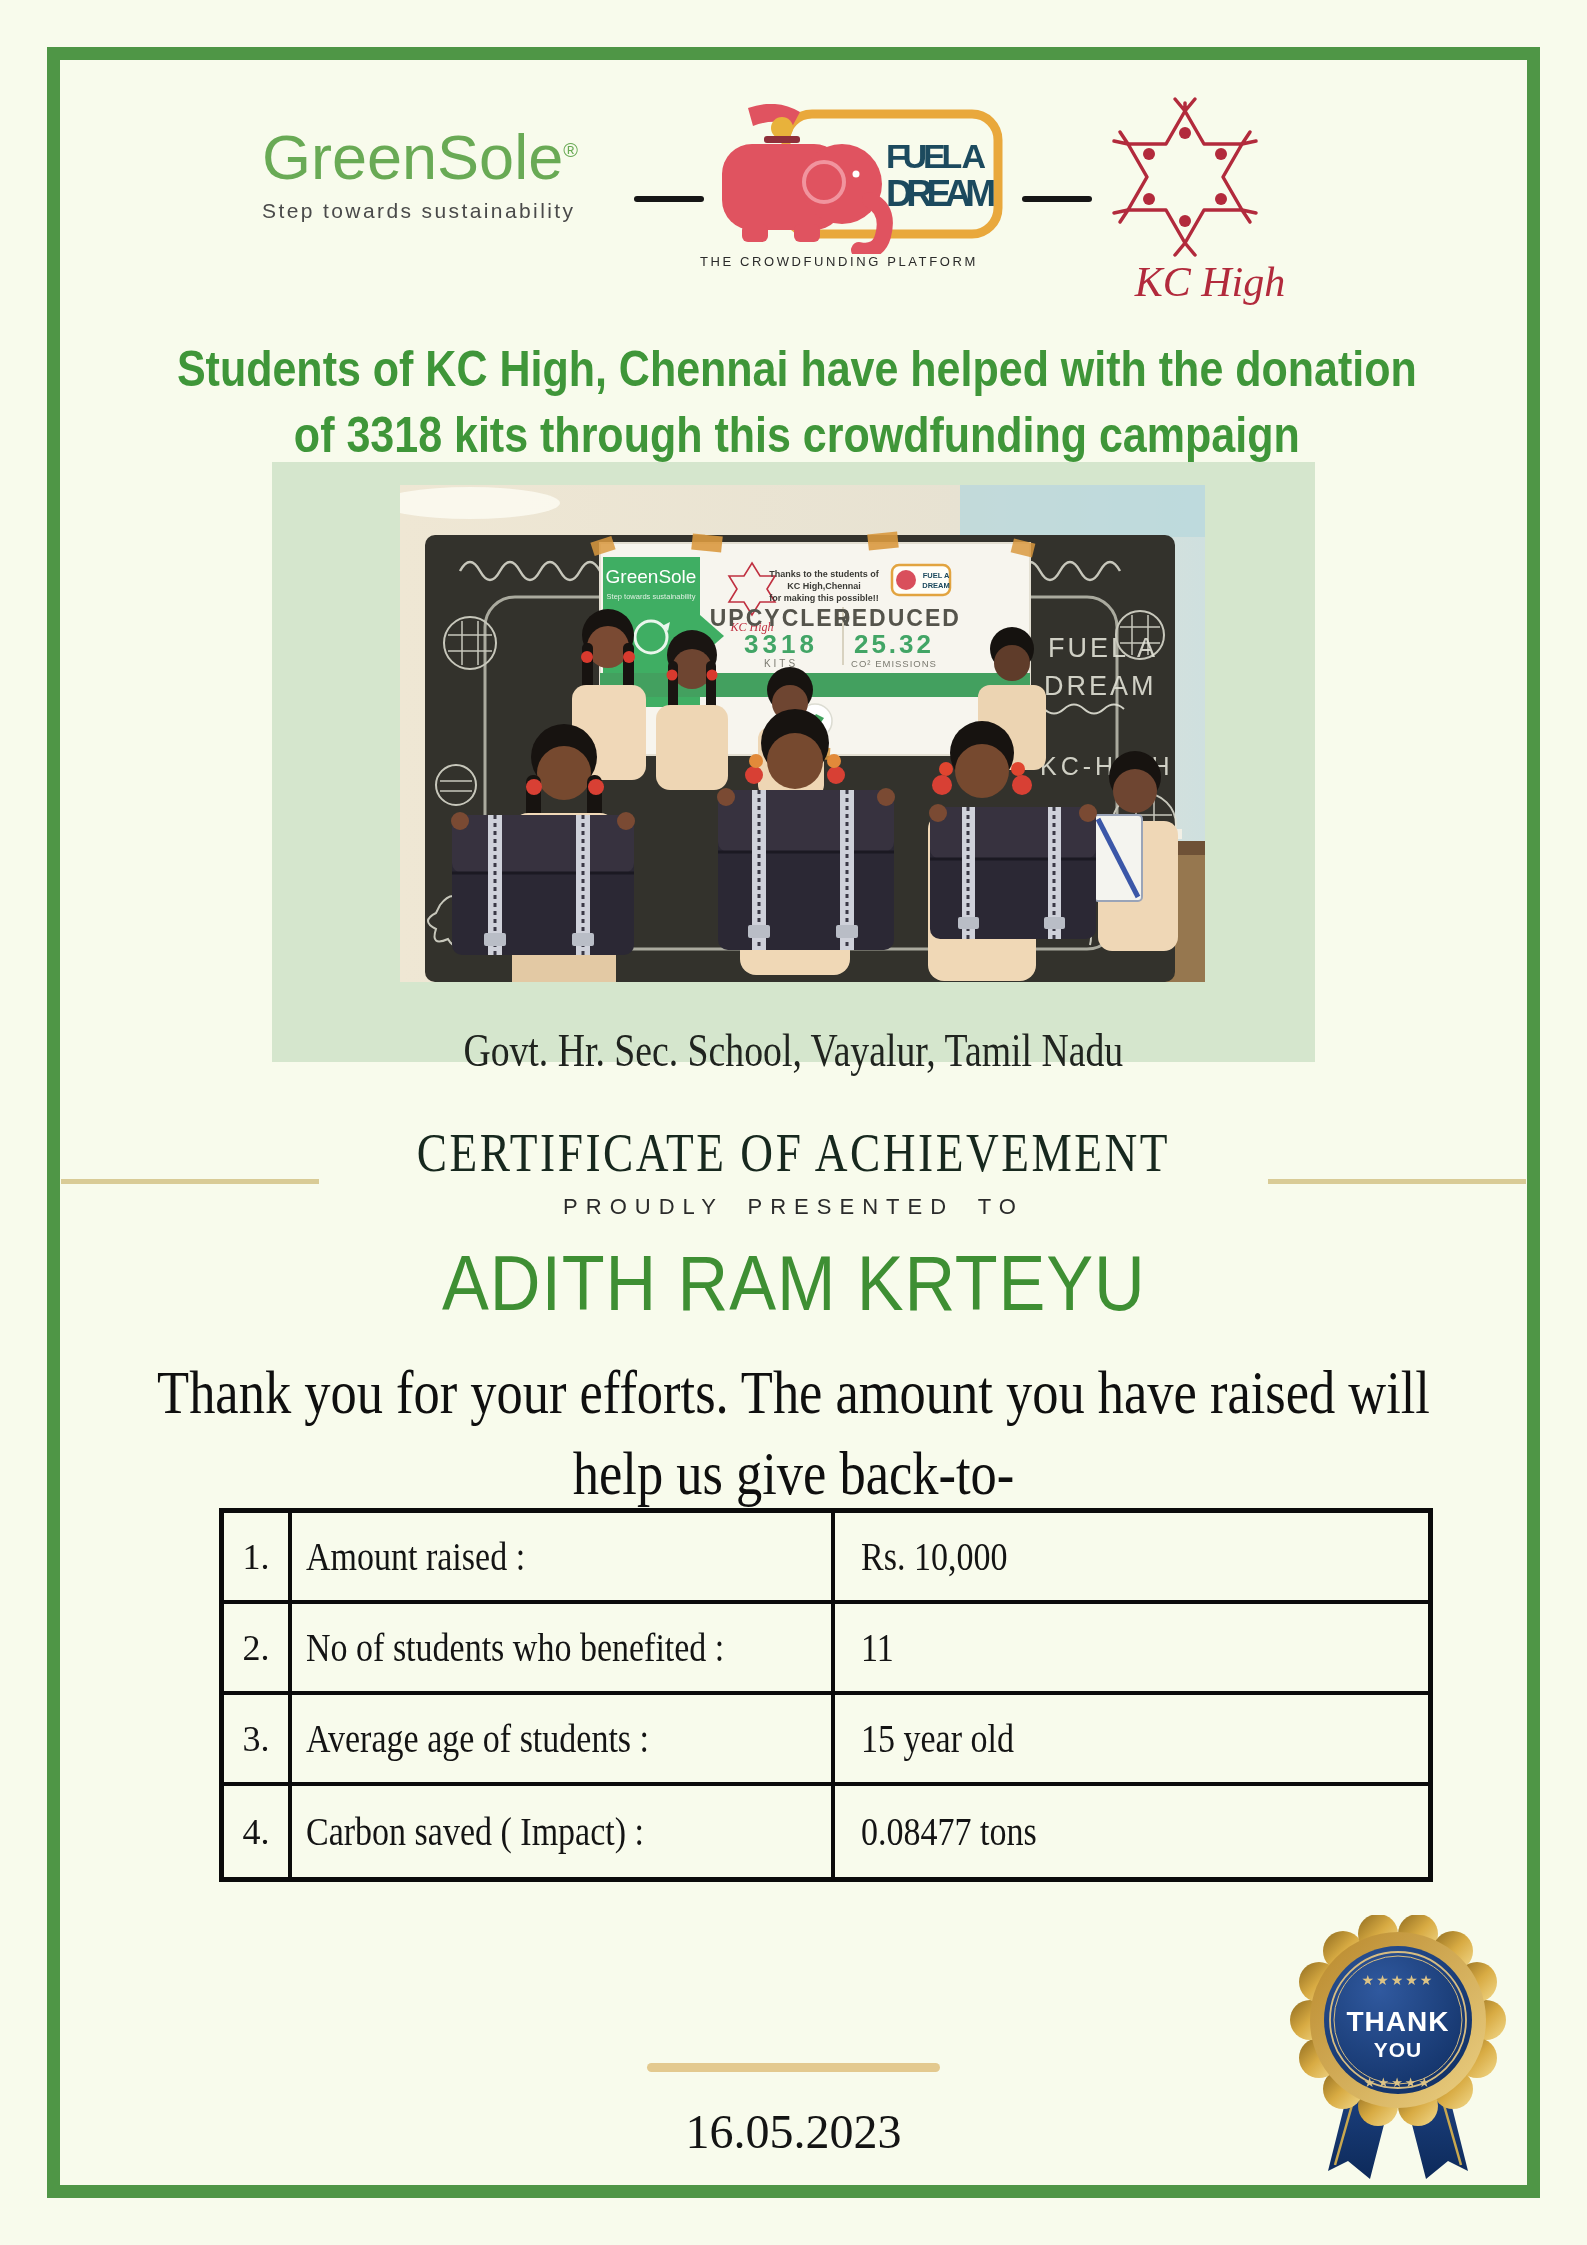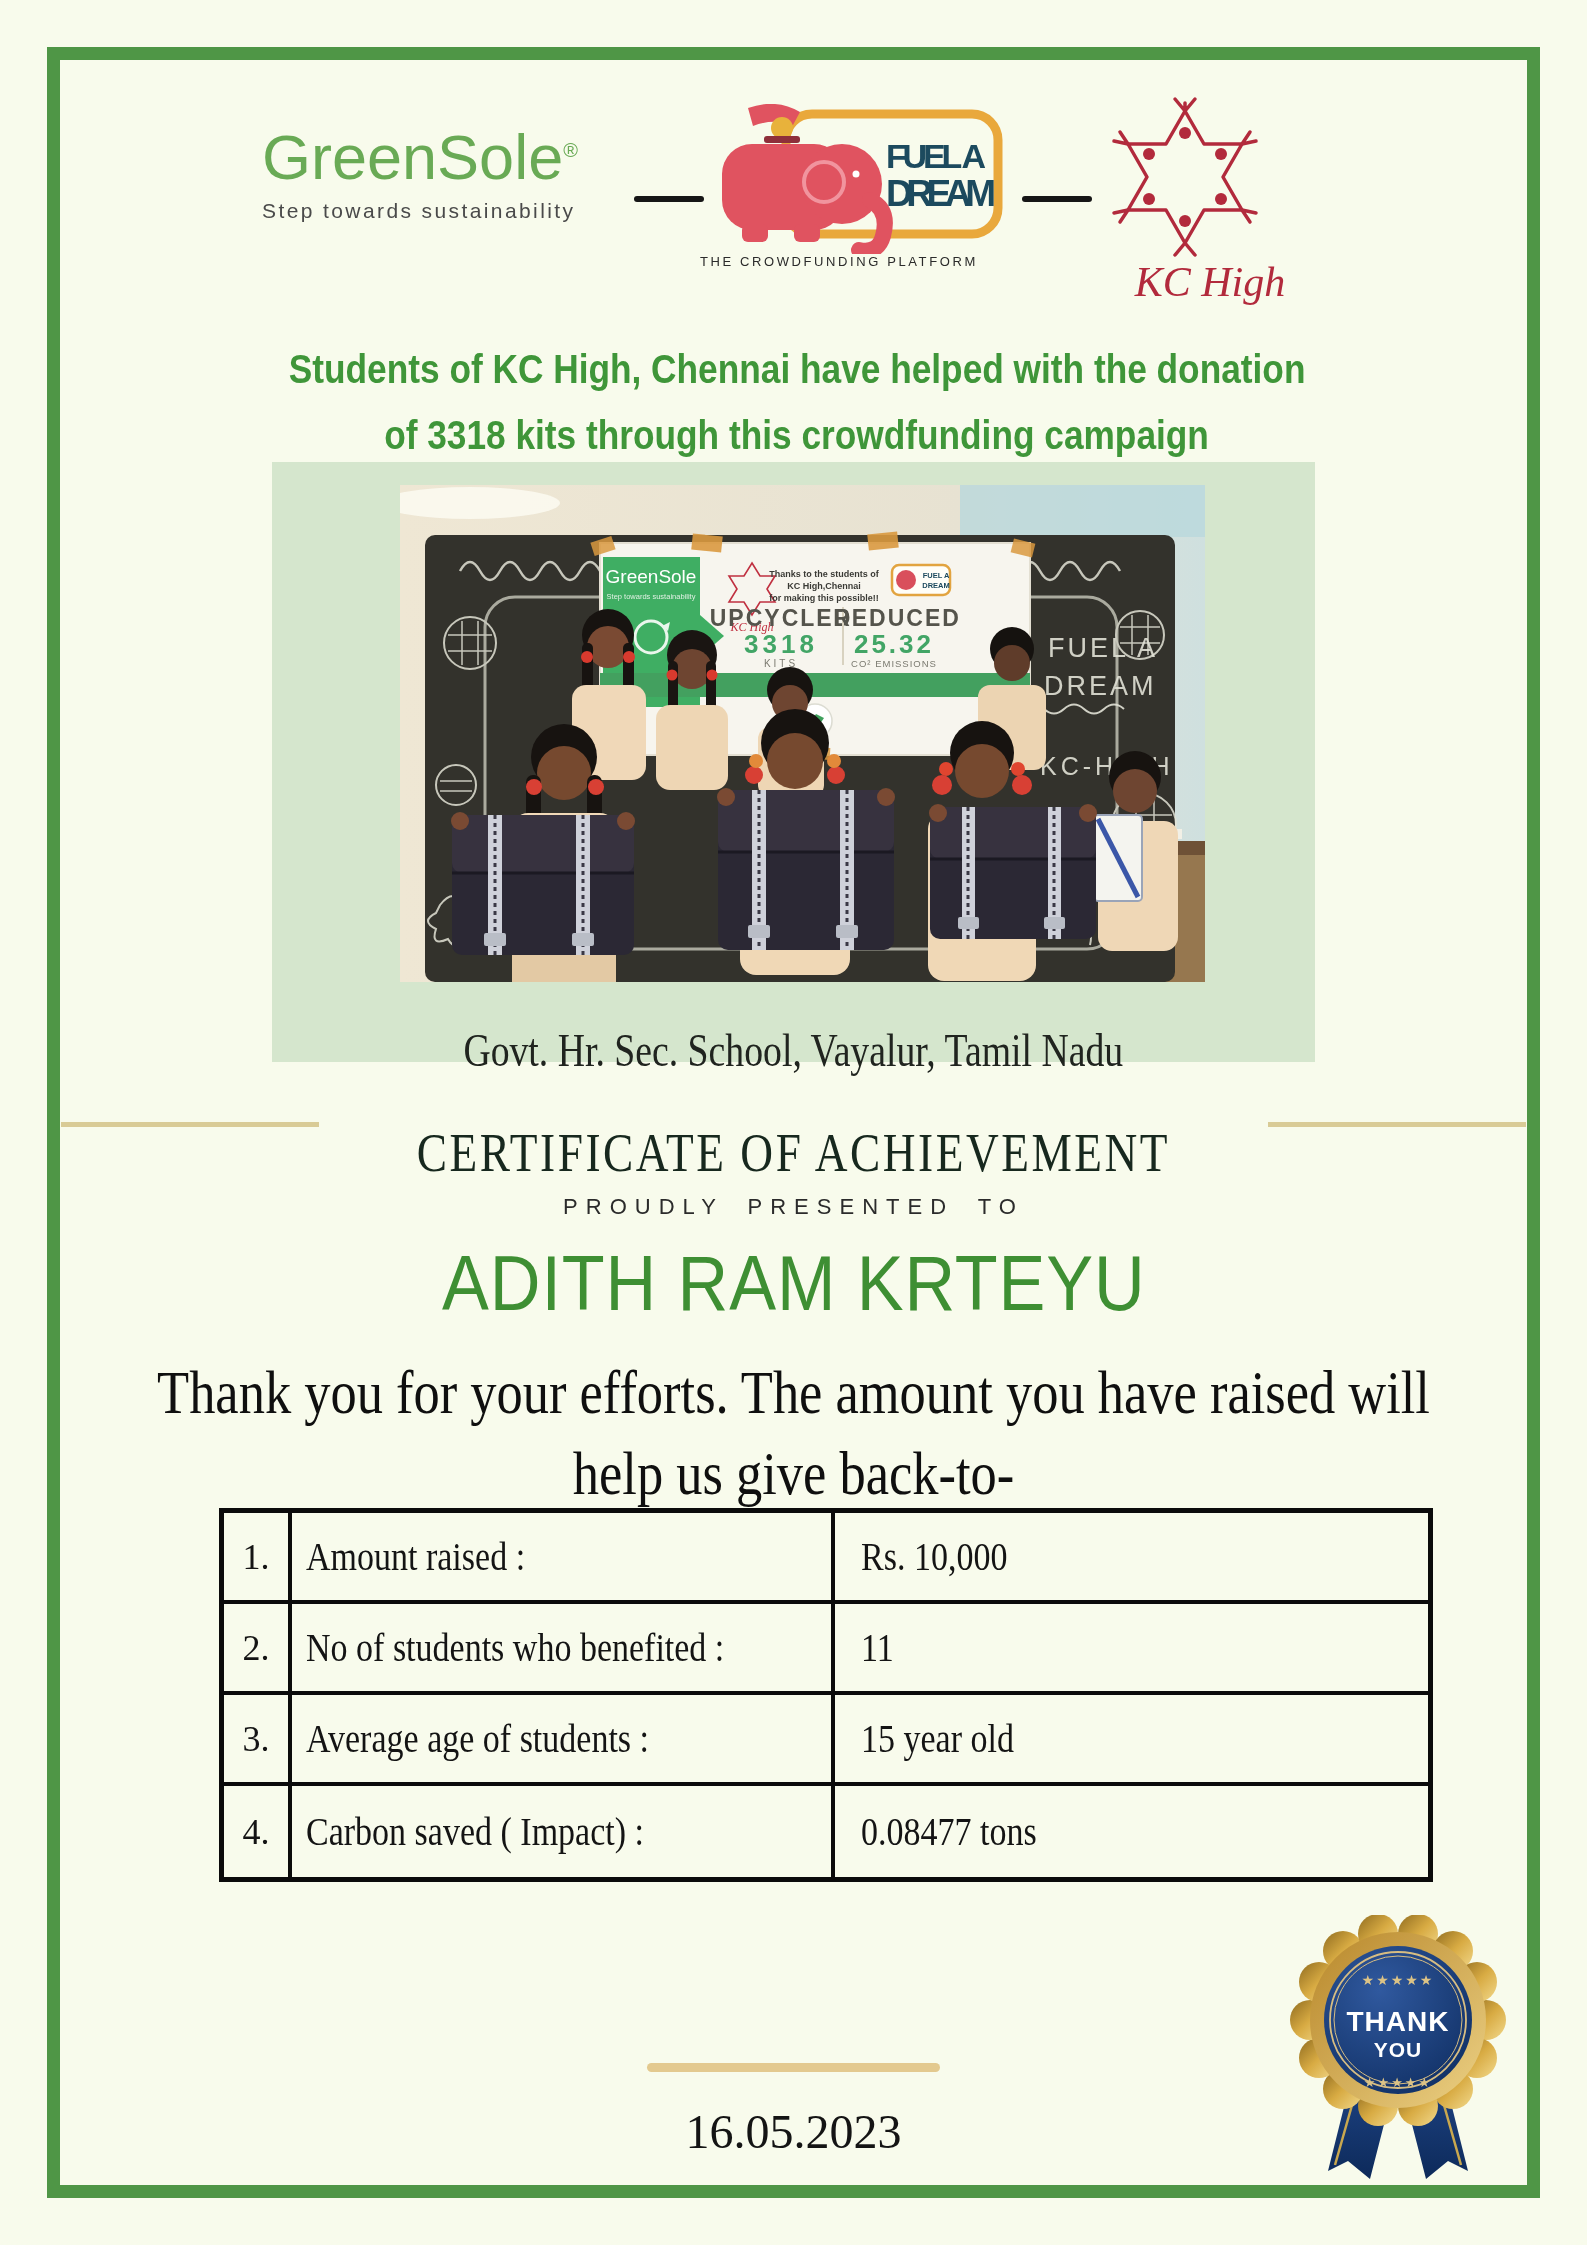--- a/index.html
+++ b/index.html
@@ -19,29 +19,29 @@
   .gs-tag{font-family:"Liberation Sans",sans-serif;font-size:21px;color:#4a4a4a;
           letter-spacing:2.4px;margin-top:10px;}
   .dash{height:6px;background:#161616;border-radius:3px;}
   .fad-tag{left:700px;top:254px;width:330px;text-align:left;font-family:Liberation Sans, sans-serif;
            font-size:13px;letter-spacing:2.6px;color:#2b2b2b;}
   .kc-label{left:1090px;top:258px;width:240px;text-align:center;font-family:"Liberation Serif",serif;
             font-style:italic;font-size:42px;color:#b22a3c;}
 
   
   .heading{top:336px;color:#3f9639;font-family:"Liberation Sans",sans-serif;
-           font-weight:bold;font-size:41px;line-height:66px;padding-left:7px;}
+           font-weight:bold;font-size:50px;line-height:66px;padding-left:7px;}
 
   
   .band{left:272px;top:462px;width:1043px;height:600px;background:#d5e6cd;}
   .photo{left:400px;top:485px;width:805px;height:497px;}
   .caption{top:995px;font-size:46px;color:#20241f;margin-top:29px;}
 
   
-  .titlerow{top:1122px;display:flex;align-items:flex-start;justify-content:center;left:0;right:0;}
+  .titlerow{top:1122px;display:flex;align-items:flex-end;justify-content:center;left:0;right:0;}
   .titleline{width:258px;height:5px;background:#d9cb96;}
   .title{font-size:54px;letter-spacing:3px;color:#17281e;margin:0 26px;white-space:nowrap;
          display:inline-block;transform:scaleX(0.84);}
   .presented{top:1194px;font-family:"Liberation Sans",sans-serif;font-size:22px;
              letter-spacing:8px;word-spacing:10px;color:#2b2b2b;}
   .name{top:1238px;font-family:"Liberation Sans",sans-serif;font-size:78px;color:#3e8f33;letter-spacing:1px;}
   .name .cx{transform:scaleX(0.9);}
   .message{top:1352px;font-size:61px;line-height:81px;color:#0f0f0f;}
 
   

